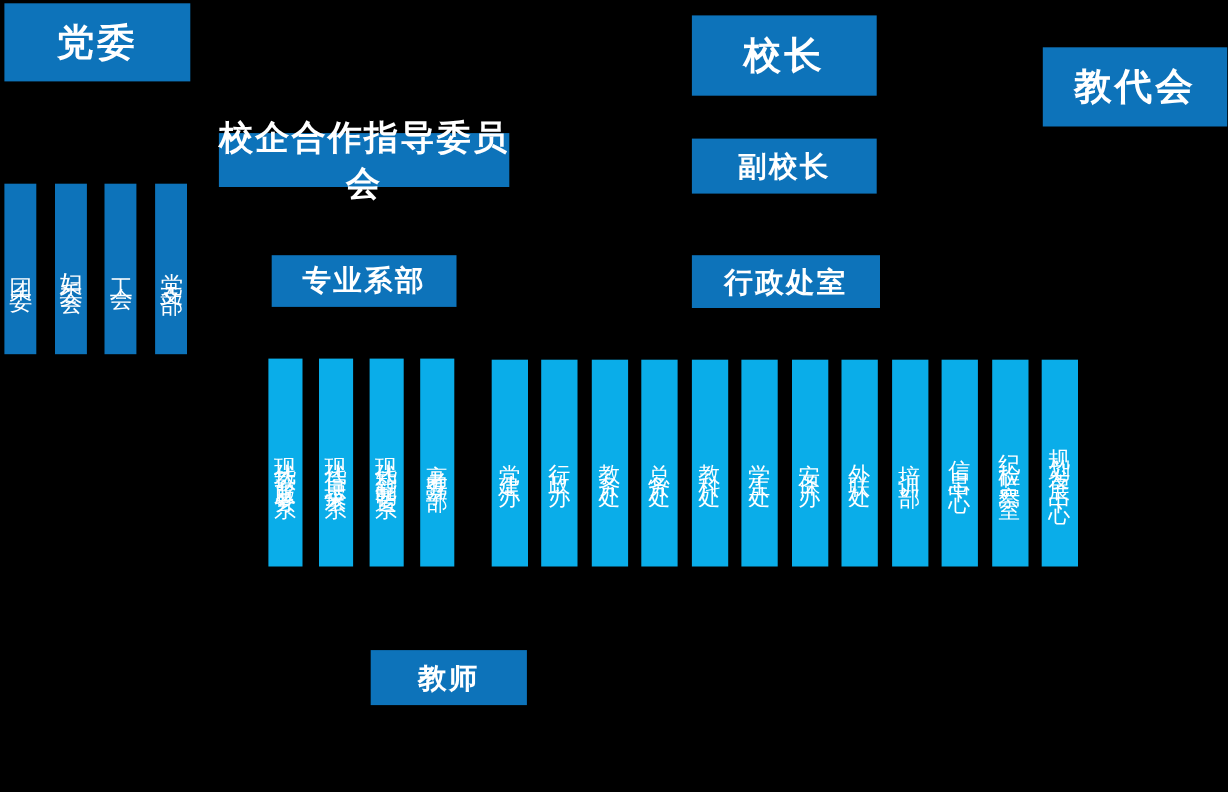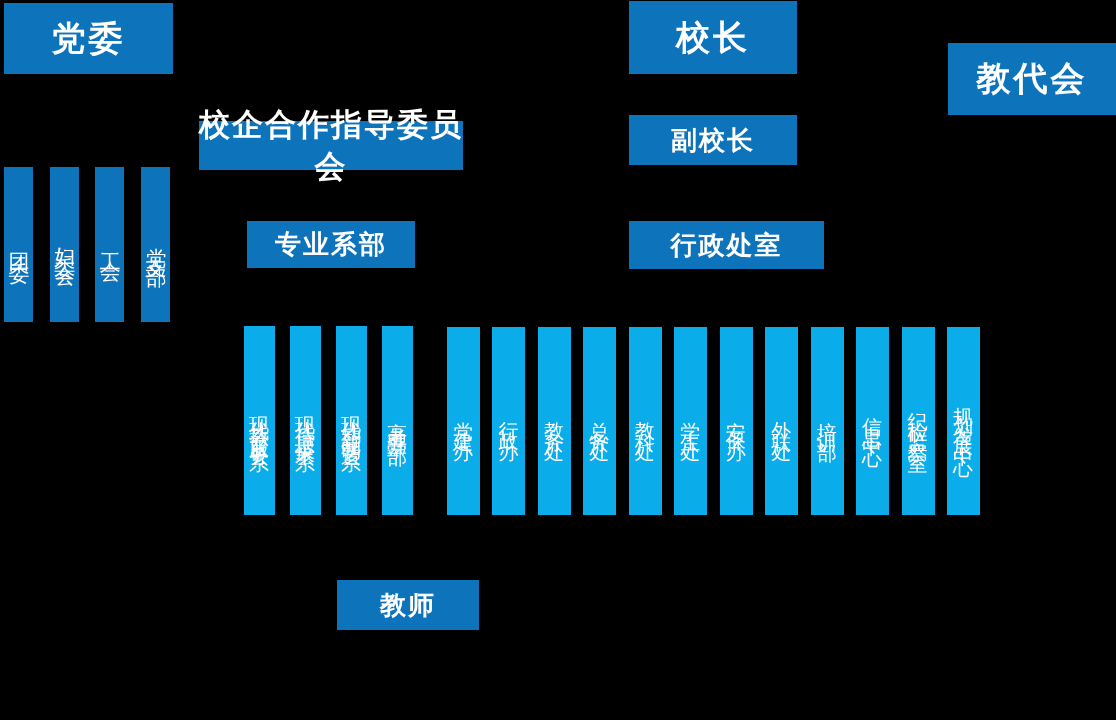--- a/index.html
+++ b/index.html
@@ -16,21 +16,21 @@
   .box {
     position: absolute;
     display: flex; align-items: center; justify-content: center;
     background: #0d73ba;
     color: #ffffff;
     box-sizing: border-box;
     text-align: center;
   }
   .h-xl { font-size: 34px; font-weight: bold; letter-spacing: 3px; }
   .h-lg { font-size: 31px; font-weight: bold; letter-spacing: 2px; }
-  .h-md { font-size: 26px; font-weight: bold; letter-spacing: 2px; }
+  .h-md { font-size: 26px; font-weight: bold; letter-spacing: 2px; margin-top: 11px; }
 
   .vgroup {
     position: absolute;
     display: flex; justify-content: space-between;
   }
   .vcol {
     display: flex; align-items: center; justify-content: center;
     background: #0d73ba;
     color: #ffffff;
     height: 100%;
@@ -43,26 +43,26 @@
     font-size: 20px;
     line-height: 1;
     letter-spacing: 10px;
     white-space: nowrap;
   }
   .vgroup.depts .vcol span { font-size: 20px; letter-spacing: 6px; }
   .vgroup.branches .vcol span { font-size: 21px; letter-spacing: 9px; }
 
   
   #party-committee   { left: 4px;   top: 3px;   width: 169px; height: 71px; }
-  #principal         { left: 629px; top: 1px;   width: 168px; height: 73px; }
+  #principal         { left: 629px; top: 14px;   width: 168px; height: 73px; }
   #staff-congress    { left: 948px; top: 3px;   width: 168px; height: 72px; margin-top: 40px; }
   #cooperation-cmte  { left: 199px; top: 121px; width: 264px; height: 49px; }
   #vice-principal    { left: 629px; top: 115px; width: 168px; height: 50px; }
   #academic-group    { left: 247px; top: 221px; width: 168px; height: 47px; }
-  #admin-group       { left: 629px; top: 221px; width: 195px; height: 48px; text-align: right; }
+  #admin-group       { left: 629px; top: 221px; width: 171px; height: 48px; text-align: right; }
   #teachers          { left: 337px; top: 580px; width: 142px; height: 50px; }
   #students          { left: 337px; top: 667px; width: 170px; height: 48px; }
 
   #branch-group { left: 4px;   top: 167px; width: 166px; height: 155px; }
   #branch-group .vcol { width: 29px; }
   #dept-group   { left: 244px; top: 326px; width: 169px; height: 189px; }
   #dept-group .vcol { width: 31px; }
   #office-group { left: 447px; top: 327px; width: 533px; height: 188px; }
   #office-group .vcol { width: 33px; }
 </style>

